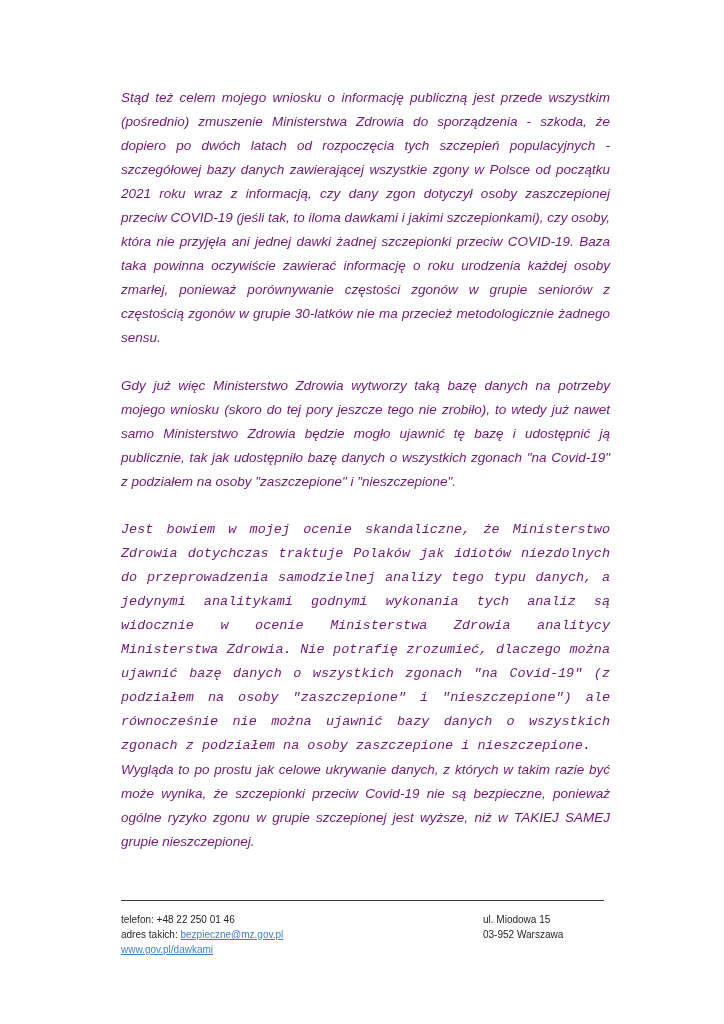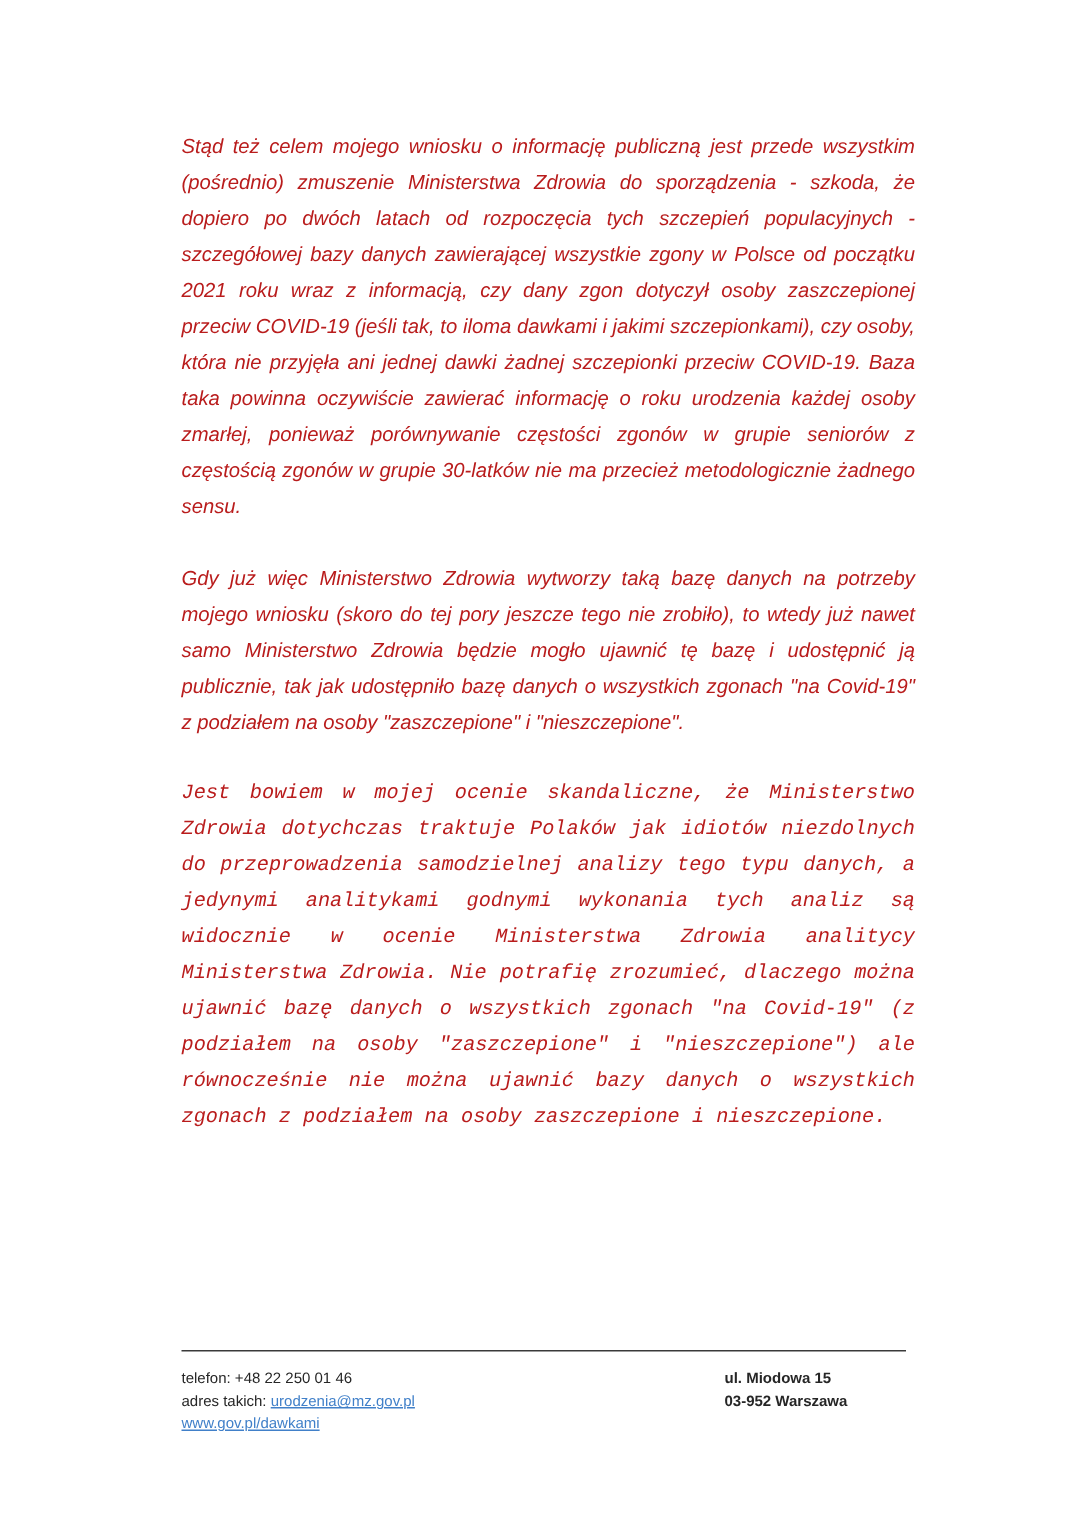--- a/index.html
+++ b/index.html
@@ -13,21 +13,21 @@
     height: 1024px;
     background: #ffffff;
     overflow: hidden;
     font-family: "Liberation Sans", sans-serif;
   }
   .content {
     position: absolute;
     left: 121px;
     top: 86px;
     width: 489px;
-    color: #b91c1c;
+    color: #701a75;
     font-style: italic;
     font-size: 13.5px;
     line-height: 24px;
     text-align: justify;
   }
   .content p {
     margin: 0 0 24px 0;
   }
   .content p.joined {
     margin-bottom: 0;
@@ -59,45 +59,45 @@
   }
   .footer-left {
     position: absolute;
     left: 0;
     top: 0;
   }
   .footer-right {
     position: absolute;
     left: 362px;
     top: 0;
-    font-weight: bold;
   }
   .footer a {
     color: #4180c9;
     text-decoration: underline;
     cursor: pointer;
   }
 </style>
 </head>
 <body>
 
 <div class="page">
 
   <div class="content">
     <p>Stąd też celem mojego wniosku o informację publiczną jest przede wszystkim (pośrednio) zmuszenie Ministerstwa Zdrowia do sporządzenia - szkoda, że dopiero po dwóch latach od rozpoczęcia tych szczepień populacyjnych - szczegółowej bazy danych zawierającej wszystkie zgony w Polsce od początku 2021 roku wraz z informacją, czy dany zgon dotyczył osoby zaszczepionej przeciw COVID-19 (jeśli tak, to iloma dawkami i jakimi szczepionkami), czy osoby, która nie przyjęła ani jednej dawki żadnej szczepionki przeciw COVID-19. Baza taka powinna oczywiście zawierać informację o roku urodzenia każdej osoby zmarłej, ponieważ porównywanie częstości zgonów w grupie seniorów z częstością zgonów w grupie 30-latków nie ma przecież metodologicznie żadnego sensu.</p>
     <p>Gdy już więc Ministerstwo Zdrowia wytworzy taką bazę danych na potrzeby mojego wniosku (skoro do tej pory jeszcze tego nie zrobiło), to wtedy już nawet samo Ministerstwo Zdrowia będzie mogło ujawnić tę bazę i udostępnić ją publicznie, tak jak udostępniło bazę danych o wszystkich zgonach "na Covid-19" z podziałem na osoby "zaszczepione" i "nieszczepione".</p>
     <p class="joined">Jest bowiem w mojej ocenie skandaliczne, że Ministerstwo Zdrowia dotychczas traktuje Polaków jak idiotów niezdolnych do przeprowadzenia samodzielnej analizy tego typu danych, a jedynymi analitykami godnymi wykonania tych analiz są widocznie w ocenie Ministerstwa Zdrowia analitycy Ministerstwa Zdrowia. Nie potrafię zrozumieć, dlaczego można ujawnić bazę danych o wszystkich zgonach "na Covid-19" (z podziałem na osoby "zaszczepione" i "nieszczepione") ale równocześnie nie można ujawnić bazy danych o wszystkich zgonach z podziałem na osoby zaszczepione i nieszczepione.</p>
+    <p class="gap-large">Wygląda to po prostu jak celowe ukrywanie danych, z których w takim razie być może wynika, że szczepionki przeciw Covid-19 nie są bezpieczne, ponieważ ogólne ryzyko zgonu w grupie szczepionej jest wyższe, niż w TAKIEJ SAMEJ grupie nieszczepionej.</p>
   </div>
 
   <div class="footer-divider"></div>
 
   <div class="footer">
     <div class="footer-left">
       <div>telefon: +48 22 250 01 46</div>
-      <div><span>adres takich: </span><a>urodzenia@mz.gov.pl</a></div>
+      <div><span>adres takich: </span><a>bezpieczne@mz.gov.pl</a></div>
       <div><a>www.gov.pl/dawkami</a></div>
     </div>
     <div class="footer-right">
       <div>ul. Miodowa 15</div>
       <div>03-952 Warszawa</div>
     </div>
   </div>
 
 </div>
 

